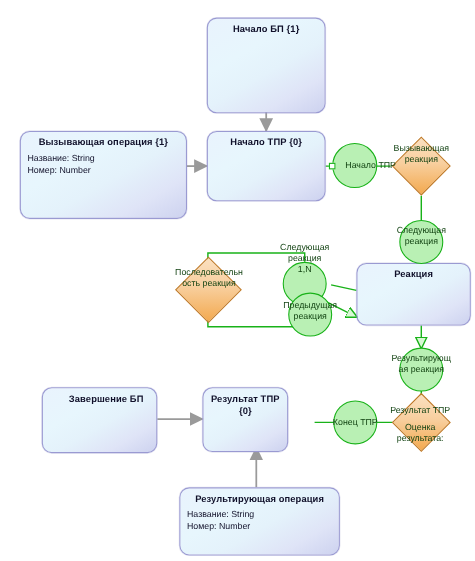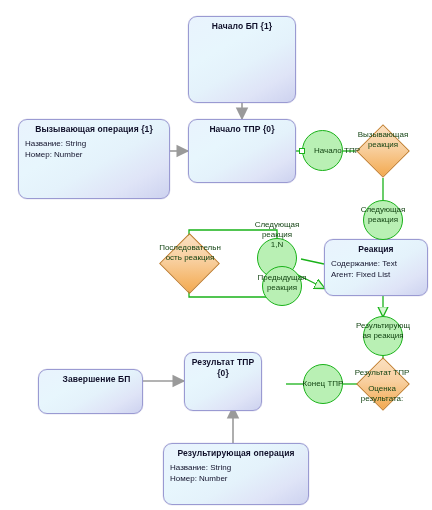--- a/index.html
+++ b/index.html
@@ -135,27 +135,23 @@
       <div>Номер: Number</div>
     </div>
   </div>
 
   <div class="ent" style="left:188px;top:119px;width:108px;height:64px;">
     <span class="ttl">Начало ТПР {0}</span>
   </div>
 
   <div class="ent" style="left:324px;top:239px;width:104px;height:57px;">
     <span class="ttl">Реакция</span>
-    <div class="attrs">
-      <div>Содержание: Text</div>
-      <div>Агент: Fixed List</div>
-    </div>
-  </div>
-
-  <div class="ent" style="left:38px;top:369px;width:105px;height:45px;padding-left:12px;">
+  </div>
+
+  <div class="ent" style="left:38px;top:352px;width:105px;height:60px;padding-left:12px;">
     <span class="ttl">Завершение БП</span>
   </div>
 
   <div class="ent" style="left:184px;top:352px;width:78px;height:59px;">
     <span class="ttl">Результат ТПР {0}</span>
   </div>
 
   <div class="ent" style="left:163px;top:443px;width:146px;height:62px;">
     <span class="ttl">Результирующая операция</span>
     <div class="attrs">

